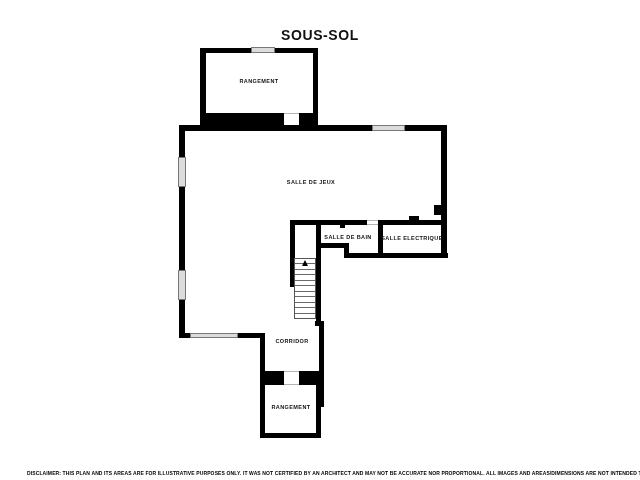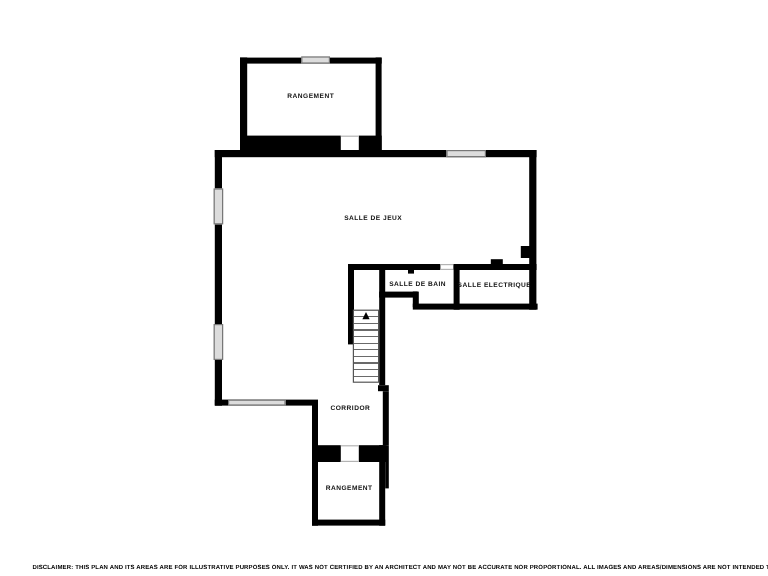--- a/index.html
+++ b/index.html
@@ -31,20 +31,21 @@
   #disclaimer{
     position:absolute;left:27px;top:470px;
     font-size:5px;font-weight:bold;letter-spacing:0.12px;color:#000;white-space:nowrap;
   }
 </style>
 </head>
 <body>
 
 <div id="canvas">
 
+  <div id="title">SOUS-SOL</div>
 
   <div class="wall" style="left:200px;top:48px;width:6px;height:79px;"></div>
   <div class="wall" style="left:200px;top:48px;width:118px;height:5px;"></div>
   <div class="wall" style="left:313px;top:48px;width:5px;height:79px;"></div>
   <div class="window" style="left:251px;top:47px;width:24px;height:6px;"></div>
 
   <div class="wall" style="left:202px;top:113px;width:82px;height:14px;"></div>
   <div class="wall" style="left:299px;top:113px;width:19px;height:14px;"></div>
   <div class="doorline" style="left:284px;top:113px;width:15px;height:1px;"></div>
   <div class="doorline" style="left:284px;top:126px;width:15px;height:1px;"></div>

